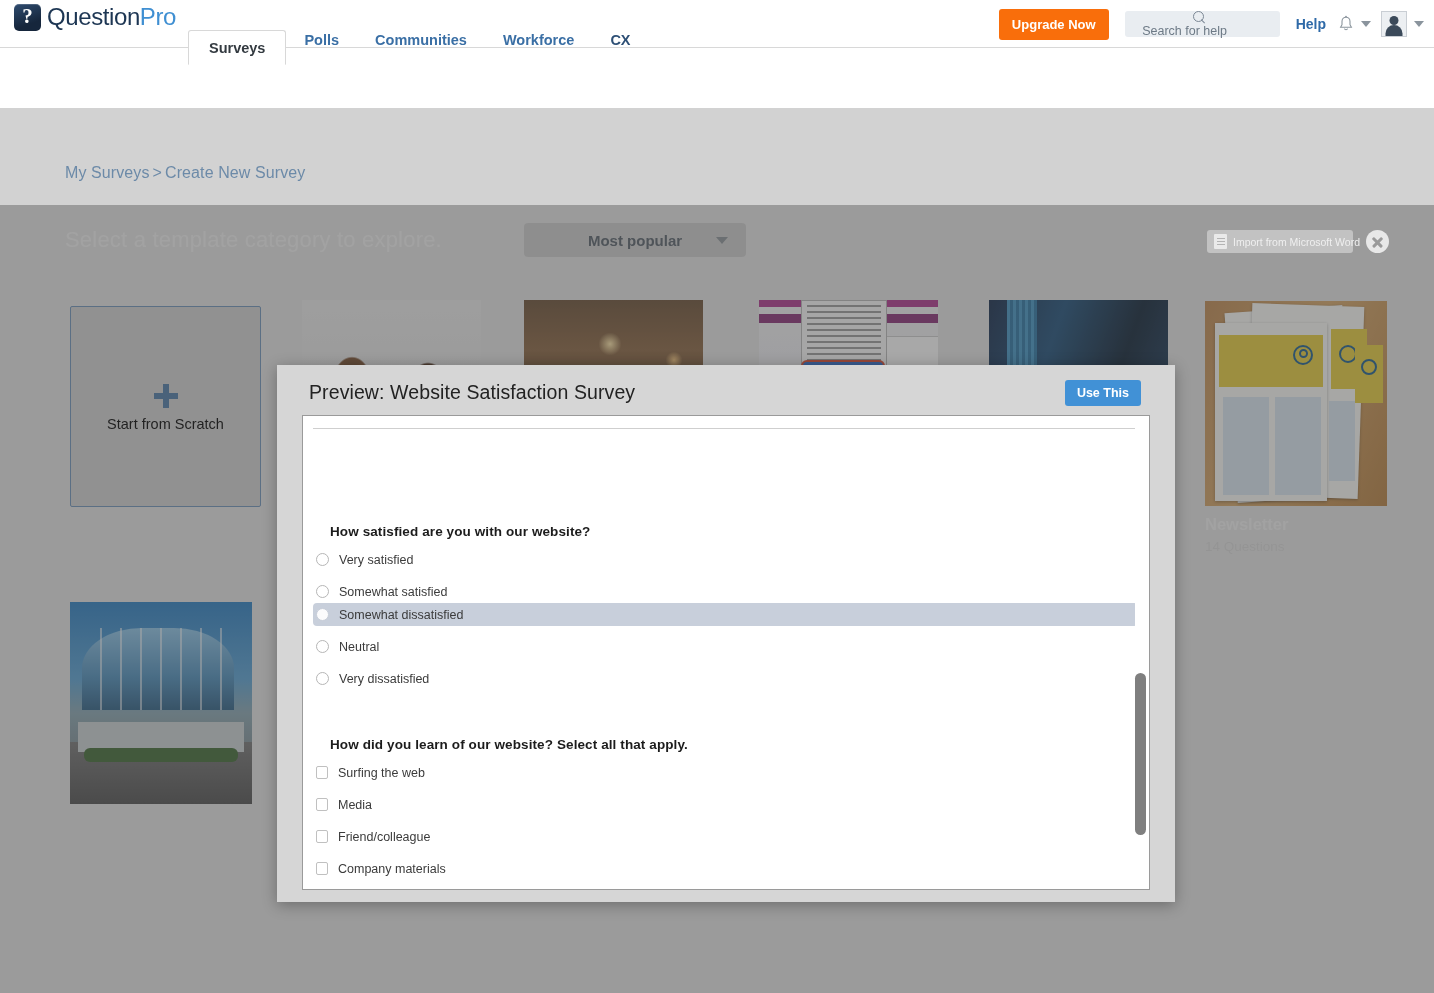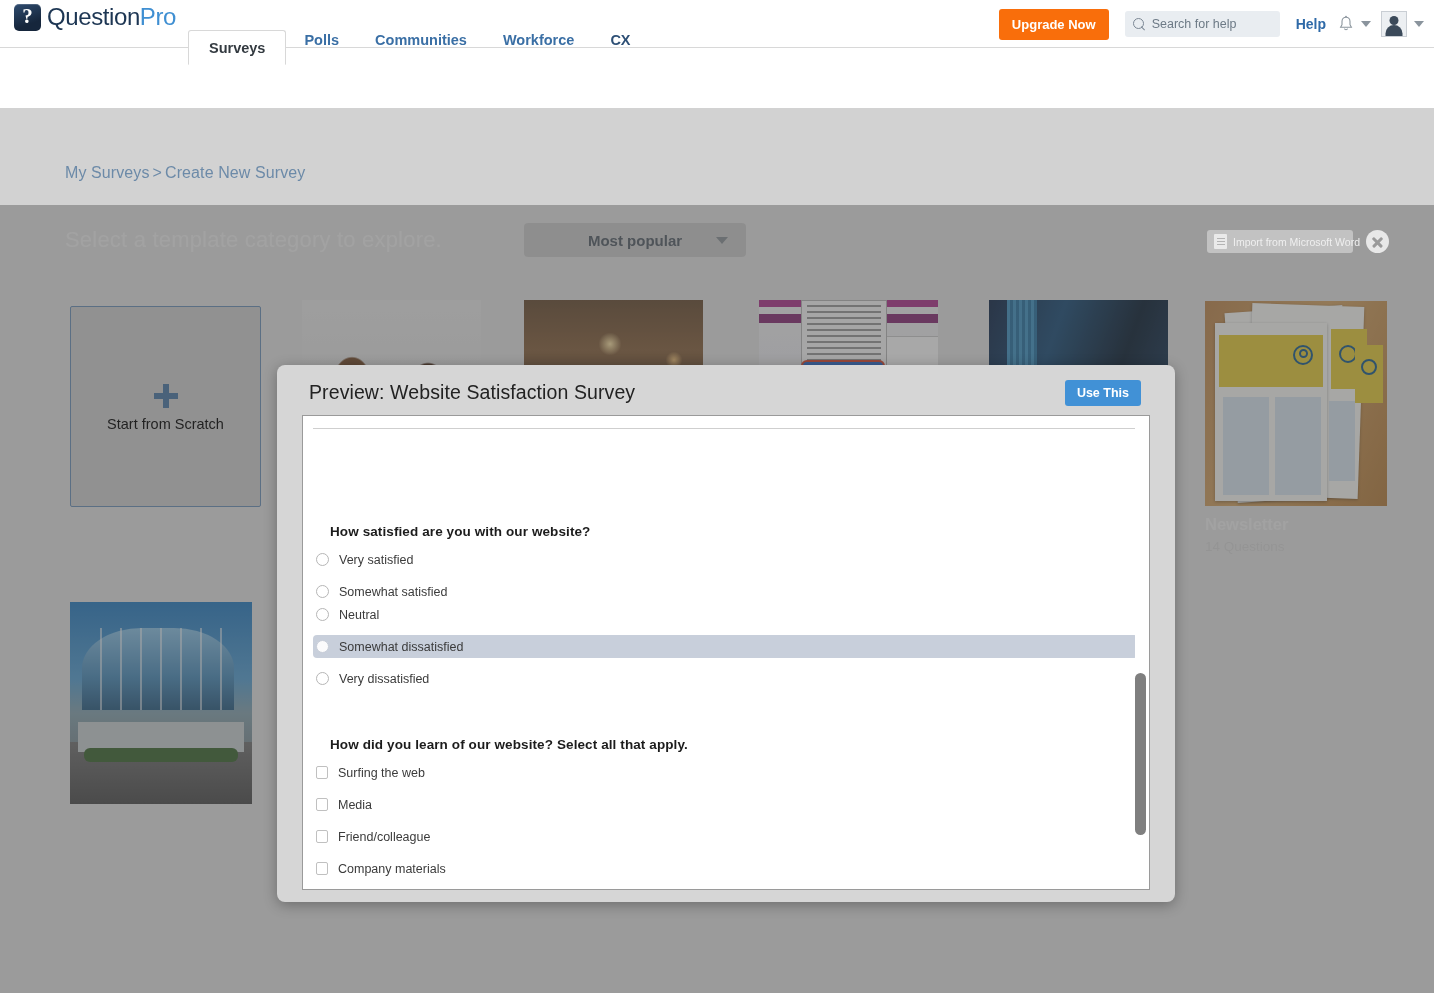--- a/index.html
+++ b/index.html
@@ -54,21 +54,21 @@
   .nav-tab.cx { color: #2d4f75; }
 
   .nav-right { position: absolute; right: 10px; top: 0; height: 48px; display: flex; align-items: center; }
   .upgrade-btn {
     background: #f96e0b; color: #fff; font-weight: bold; font-size: 13px;
     border: none; border-radius: 3px; padding: 8px 13px; cursor: pointer;
     white-space: nowrap;
   }
   .search-box {
     margin-left: 16px; background: #e9edf1; border-radius: 3px;
-    width: 155px; height: 26px; display: flex; align-items: center; padding: 0 8px;
+    width: 155px; height: 26px; display: flex; align-items: center; padding: 0 8px; flex-direction: column;
   }
   .search-ic { width: 13px; height: 13px; flex: 0 0 13px; position: relative; margin-right: 6px; }
   .search-ic::before {
     content: ""; position: absolute; left: 0; top: 0; width: 9px; height: 9px;
     border: 1.4px solid #7b8794; border-radius: 50%;
   }
   .search-ic::after {
     content: ""; position: absolute; left: 8px; top: 8px; width: 5px; height: 1.4px;
     background: #7b8794; transform: rotate(45deg); transform-origin: left center;
   }
@@ -198,21 +198,20 @@
   .th-news .sheet { position:absolute; background:#fdfdfa; box-shadow:0 1px 3px rgba(0,0,0,.3); }
   .th-news .yel { position:absolute; background:#e8cf3c; }
   .th-news .blu { position:absolute; background:#dbe9f3; }
   .th-news .ring { position:absolute; border-radius:50%; border:2.5px solid #1e5f8e; }
 
   
   .modal {
     position: absolute; left: 277px; top: 365px; width: 898px; height: 537px;
     background: #d6d6d6; box-shadow: 0 3px 14px rgba(0,0,0,.3);
     z-index: 50;
-    border-radius: 8px;
   }
   .modal-title { position: absolute; left: 32px; top: 16px; font-size: 19.5px; color: #222; letter-spacing: .1px; }
   .use-this {
     position: absolute; right: 34px; top: 15px; background: #4191d6; color: #fff;
     border: none; border-radius: 3px; font-size: 12.5px; font-weight: bold;
     padding: 6px 12px; cursor: pointer; font-family: "Liberation Sans", sans-serif;
   }
   .survey-frame {
     position: absolute; left: 25px; top: 50px; width: 848px; height: 475px;
     background: #ffffff; border: 1px solid #9a9a9a; overflow: hidden;
@@ -399,28 +398,28 @@
         <div class="q-block" style="top:108px">
           <div class="q-title">How satisfied are you with our website?</div>
           <div class="opt-row" style="margin-bottom:9px">
             <span class="radio"></span>
             <span class="opt-label">Very satisfied</span>
           </div>
           <div class="opt-row" style="">
             <span class="radio"></span>
             <span class="opt-label">Somewhat satisfied</span>
           </div>
-          <div class="opt-row" style="margin-bottom:9px">
-            <span class="radio"></span>
-            <span class="opt-label">Neutral</span>
-          </div>
           <div class="opt-row hover" style="margin-bottom:9px">
             <span class="radio"></span>
             <span class="opt-label">Somewhat dissatisfied</span>
           </div>
+          <div class="opt-row" style="margin-bottom:9px">
+            <span class="radio"></span>
+            <span class="opt-label">Neutral</span>
+          </div>
           <div class="opt-row">
             <span class="radio"></span>
             <span class="opt-label">Very dissatisfied</span>
           </div>
         </div>
 
         <div class="q-block" style="top:321px">
           <div class="q-title">How did you learn of our website? Select all that apply.</div>
           <div class="opt-row" style="margin-bottom:9px">
             <span class="checkbox"></span>

